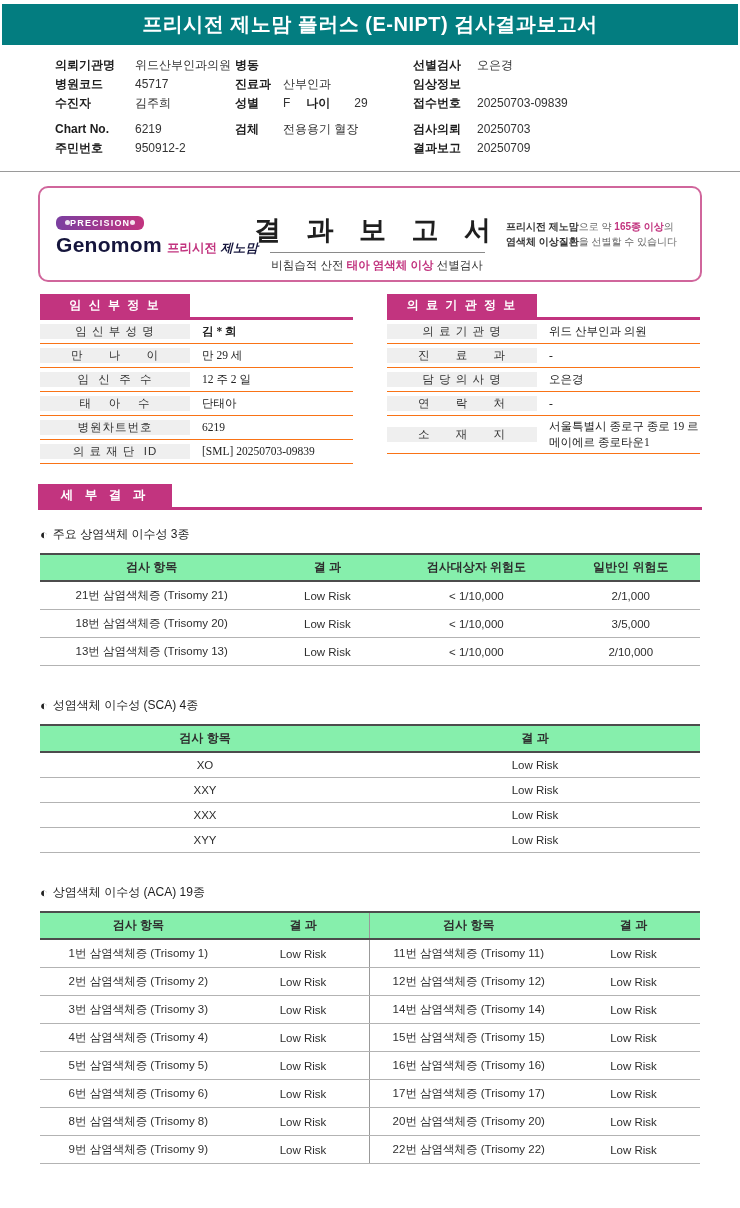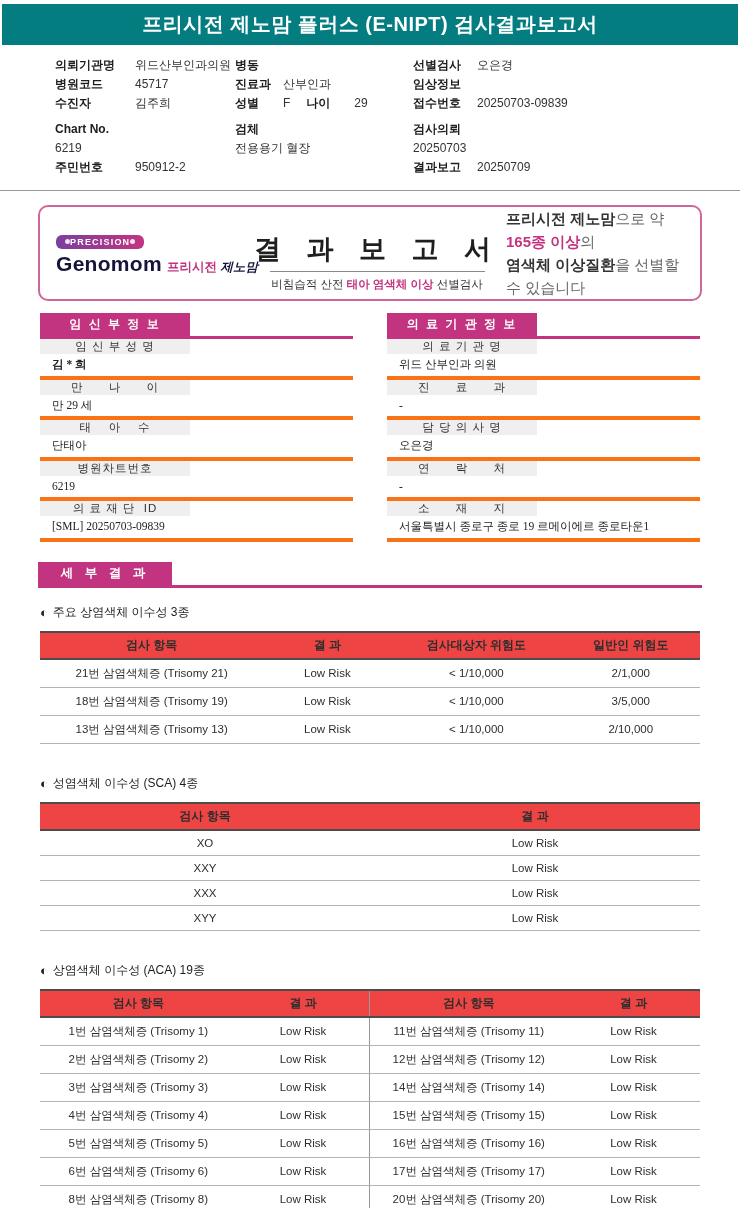--- a/index.html
+++ b/index.html
@@ -5,64 +5,64 @@
   html,body{margin:0;padding:0;background:#ececea;}
   .page{width:740px;height:1208px;background:#ffffff;position:relative;overflow:hidden;
         font-family:"Liberation Sans","DejaVu Sans",sans-serif;color:#222;}
   
   .topbar{margin:4px 2px 0 2px;height:41px;background:#037d80;display:flex;align-items:center;justify-content:center;}
   .topbar .title{color:#fff;font-size:20px;font-weight:bold;letter-spacing:0.5px;}
   
   .patient-info{display:flex;padding:11px 10px 13px 55px;border-bottom:1px solid #9a9a9a;background:#fff;}
   .pi-col1{width:180px;} .pi-col2{width:178px;} .pi-col3{flex:1;}
   .pi-row{display:flex;align-items:baseline;line-height:19px;font-size:12px;white-space:nowrap;}
-  .pi-row.gap{margin-top:7px;flex-direction:column;}
+  .pi-row.gap{margin-top:7px;}
   .pi-label{font-weight:bold;margin-right:8px;color:#1d1d1d;}
   .pi-col1 .pi-label{min-width:72px;} .pi-col2 .pi-label{min-width:40px;} .pi-col3 .pi-label{min-width:56px;}
   .pi-value{color:#333;margin-right:16px;}
   
   .content{padding:14px 38px 0 38px;}
   .pink{color:#c2347f;} .bold{font-weight:bold;}
   
   .brand-box{border:2px solid #d0669c;border-radius:10px;height:92px;display:flex;align-items:center;padding:0 16px;margin-bottom:12px;}
   .brand-left{width:192px;}
   .precision-pill{display:inline-flex;align-items:center;background:linear-gradient(90deg,#7b3fa0,#c2347f);
       color:#fff;font-size:9px;font-weight:bold;padding:2px 9px;border-radius:6px;letter-spacing:1.2px;}
   .pill-dot{width:5px;height:5px;border-radius:50%;background:#fff;opacity:.85;}
   .genomom-line{margin-top:3px;white-space:nowrap;}
   .genomom{font-size:21px;font-weight:bold;color:#15153c;letter-spacing:0.3px;}
   .g-kr{font-size:12.5px;font-weight:bold;margin-left:5px;}
   .g-kr .dark{color:#15153c;font-style:italic;}
   .brand-center{flex:1;text-align:center;margin-top:16px;}
   .report-title{font-size:27px;font-weight:bold;letter-spacing:9px;color:#1f1f1f;white-space:nowrap;}
   .report-divider{width:215px;border-top:1px solid #8a8a8a;margin:4px auto 5px auto;}
   .report-sub{font-size:11.5px;color:#333;white-space:nowrap;}
-  .brand-right{width:178px;font-size:15px;line-height:1.55;color:#666;}
+  .brand-right{width:178px;font-size:10px;line-height:1.55;color:#666;}
   .brand-right .b{font-weight:bold;color:#333;}
   
   .gcp-row{width:326px;margin-left:auto;display:flex;border-bottom:3px solid #c2347f;height:23px;margin-bottom:10px;}
   .gcp-label{background:#c2347f;color:#fff;width:120px;display:flex;align-items:center;justify-content:center;font-weight:bold;font-size:12px;letter-spacing:1px;}
   .gcp-value{flex:1;border:1px solid #9a9a9a;border-bottom:none;display:flex;align-items:center;justify-content:center;font-weight:bold;font-size:13px;color:#111;letter-spacing:0.5px;}
   
   .info-tables{display:flex;gap:34px;margin:0 2px;}
   .itable{flex:1;font-size:11.5px;}
   .ititle-row{border-bottom:3px solid #c2347f;}
   .ititle{background:#c2347f;color:#fff;width:150px;text-align:center;font-weight:bold;font-size:12px;letter-spacing:2px;padding:3px 0;}
-  .irow{display:flex;border-bottom:4px solid #f97316;min-height:23px;align-items:flex-start;flex-direction:column;}
+  .irow{display:flex;border-bottom:1px solid #f97316;min-height:23px;align-items:center;}
   .ilabel{width:150px;background:#efefef;display:flex;align-items:center;justify-content:center;color:#333;white-space:pre;letter-spacing:1px;}
   .ivalue{flex:1;display:flex;align-items:center;padding:3px 0 3px 12px;color:#222;line-height:1.35;font-family:Liberation Serif, serif;}
   
   .section-bar{margin-top:20px;border-bottom:3px solid #c2347f;}
   .section-tag{display:inline-block;min-width:134px;background:#c2347f;color:#fff;text-align:center;font-size:12.5px;font-weight:bold;letter-spacing:4px;padding:3px 0;}
   .sub-heading{margin:16px 2px 10px 2px;font-size:12px;color:#1d1d1d;display:flex;align-items:center;gap:5px;}
   .sub-heading.later{margin-top:31px;}
   .bullet{font-size:13px;color:#222;}
   
   .rtable{width:calc(100% - 4px);margin:0 2px;border-collapse:collapse;font-size:11.5px;color:#2e2e2e;table-layout:fixed;}
-  .rtable th{background:#ef4444;border-top:2px solid #4c4c4c;border-bottom:2px solid #4c4c4c;padding:4px 20px;font-size:12px;font-weight:bold;}
+  .rtable th{background:#86efac;border-top:2px solid #4c4c4c;border-bottom:2px solid #4c4c4c;padding:4px 20px;font-size:12px;font-weight:bold;}
   .rtable td{border-bottom:1px solid #b3b3b3;padding:6px 2px;text-align:center;}
   .t1 th:nth-child(1){width:36%;} .t1 th:nth-child(2){width:18%;} .t1 th:nth-child(3){width:26%;} .t1 th:nth-child(4){width:20%;}
   .t2 th{width:50%;}
   .t3 th:nth-child(1){width:31%;} .t3 th:nth-child(2){width:19%;} .t3 th:nth-child(3){width:31%;} .t3 th:nth-child(4){width:19%;}
   .t3 th:nth-child(3),.t3 td:nth-child(3){border-left:1px solid #999;}
 </style>
 </head>
 <body>
 
 <div class="page">
@@ -171,20 +171,24 @@
         <div id="maternal-rows">
             <div class="irow">
               <div class="ilabel">임 신 부 성 명</div>
               <div class="ivalue bold">김 * 희</div>
             </div>
             <div class="irow">
               <div class="ilabel">만      나      이</div>
               <div class="ivalue">만 29 세</div>
             </div>
             <div class="irow">
+              <div class="ilabel">임  신  주  수</div>
+              <div class="ivalue">12 주 2 일</div>
+            </div>
+            <div class="irow">
               <div class="ilabel">태    아    수</div>
               <div class="ivalue">단태아</div>
             </div>
             <div class="irow">
               <div class="ilabel">병원차트번호</div>
               <div class="ivalue">6219</div>
             </div>
             <div class="irow">
               <div class="ilabel">의 료 재 단  ID</div>
               <div class="ivalue">[SML] 20250703-09839</div>
@@ -238,21 +242,21 @@
           </tr>
         </thead>
         <tbody>
           <tr>
             <td>21번 삼염색체증 (Trisomy 21)</td>
             <td>Low Risk</td>
             <td>&lt; 1/10,000</td>
             <td>2/1,000</td>
           </tr>
           <tr>
-            <td>18번 삼염색체증 (Trisomy 19)</td>
+            <td>18번 삼염색체증 (Trisomy 20)</td>
             <td>Low Risk</td>
             <td>&lt; 1/10,000</td>
             <td>3/5,000</td>
           </tr>
           <tr>
             <td>13번 삼염색체증 (Trisomy 13)</td>
             <td>Low Risk</td>
             <td>&lt; 1/10,000</td>
             <td>2/10,000</td>
           </tr>

